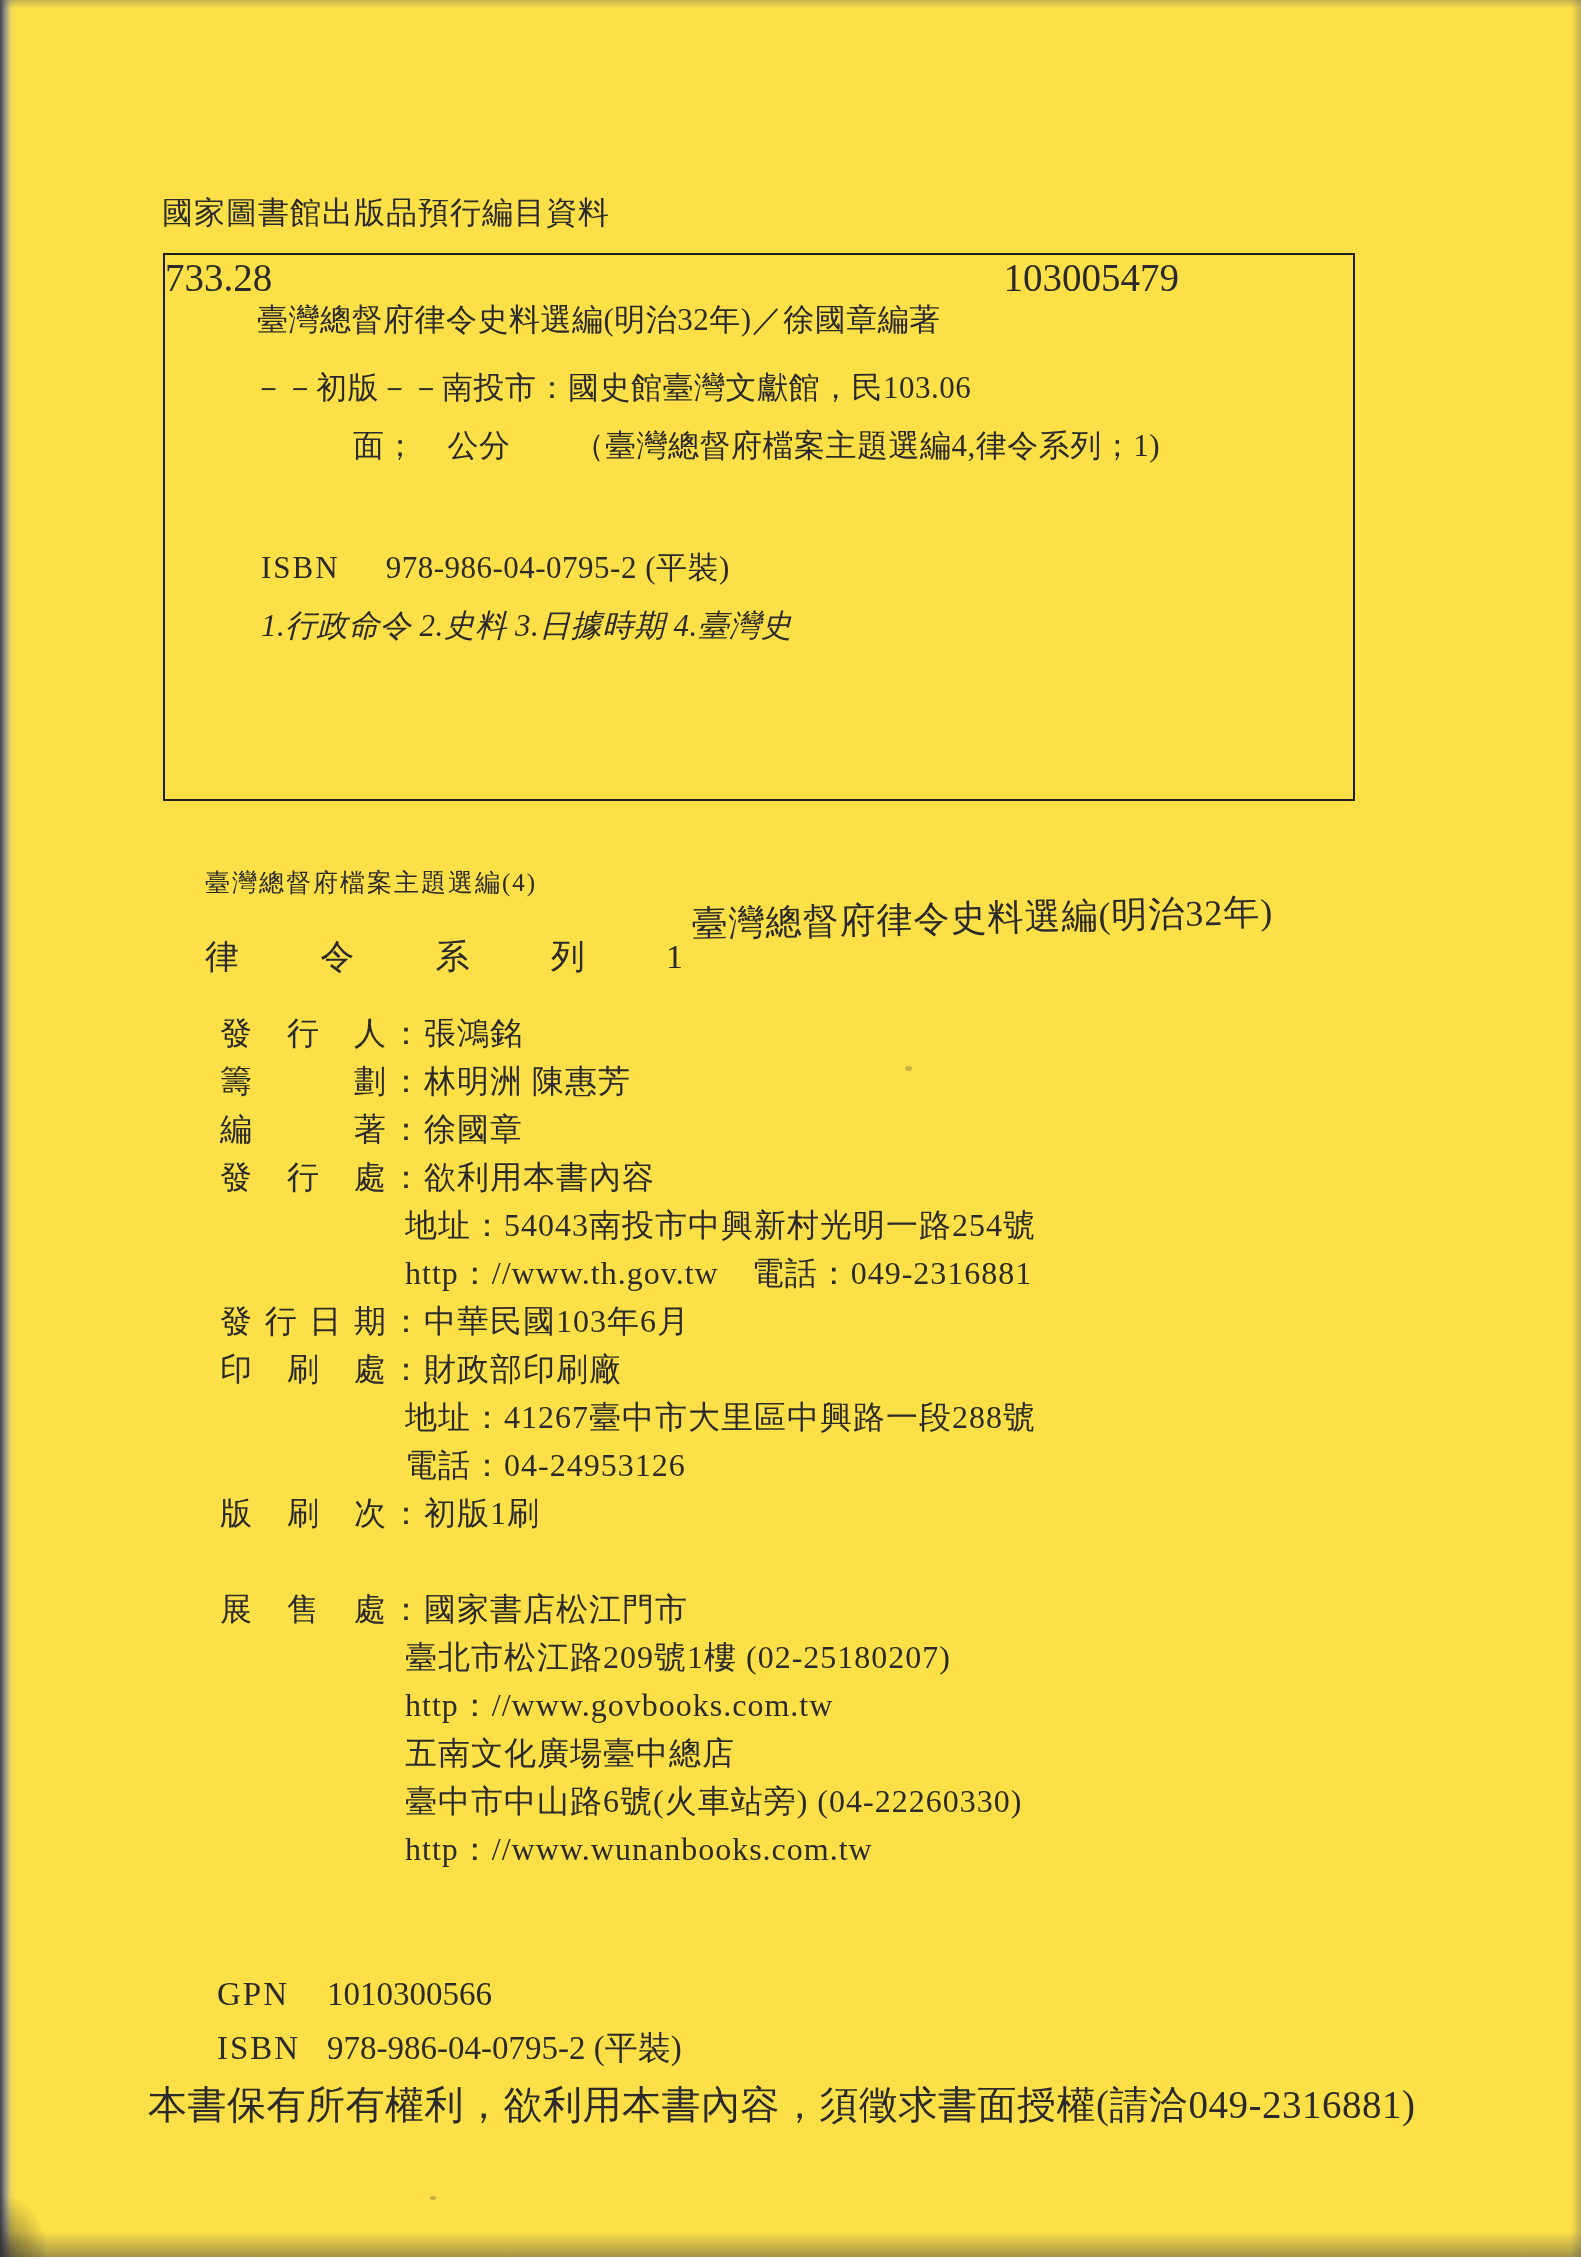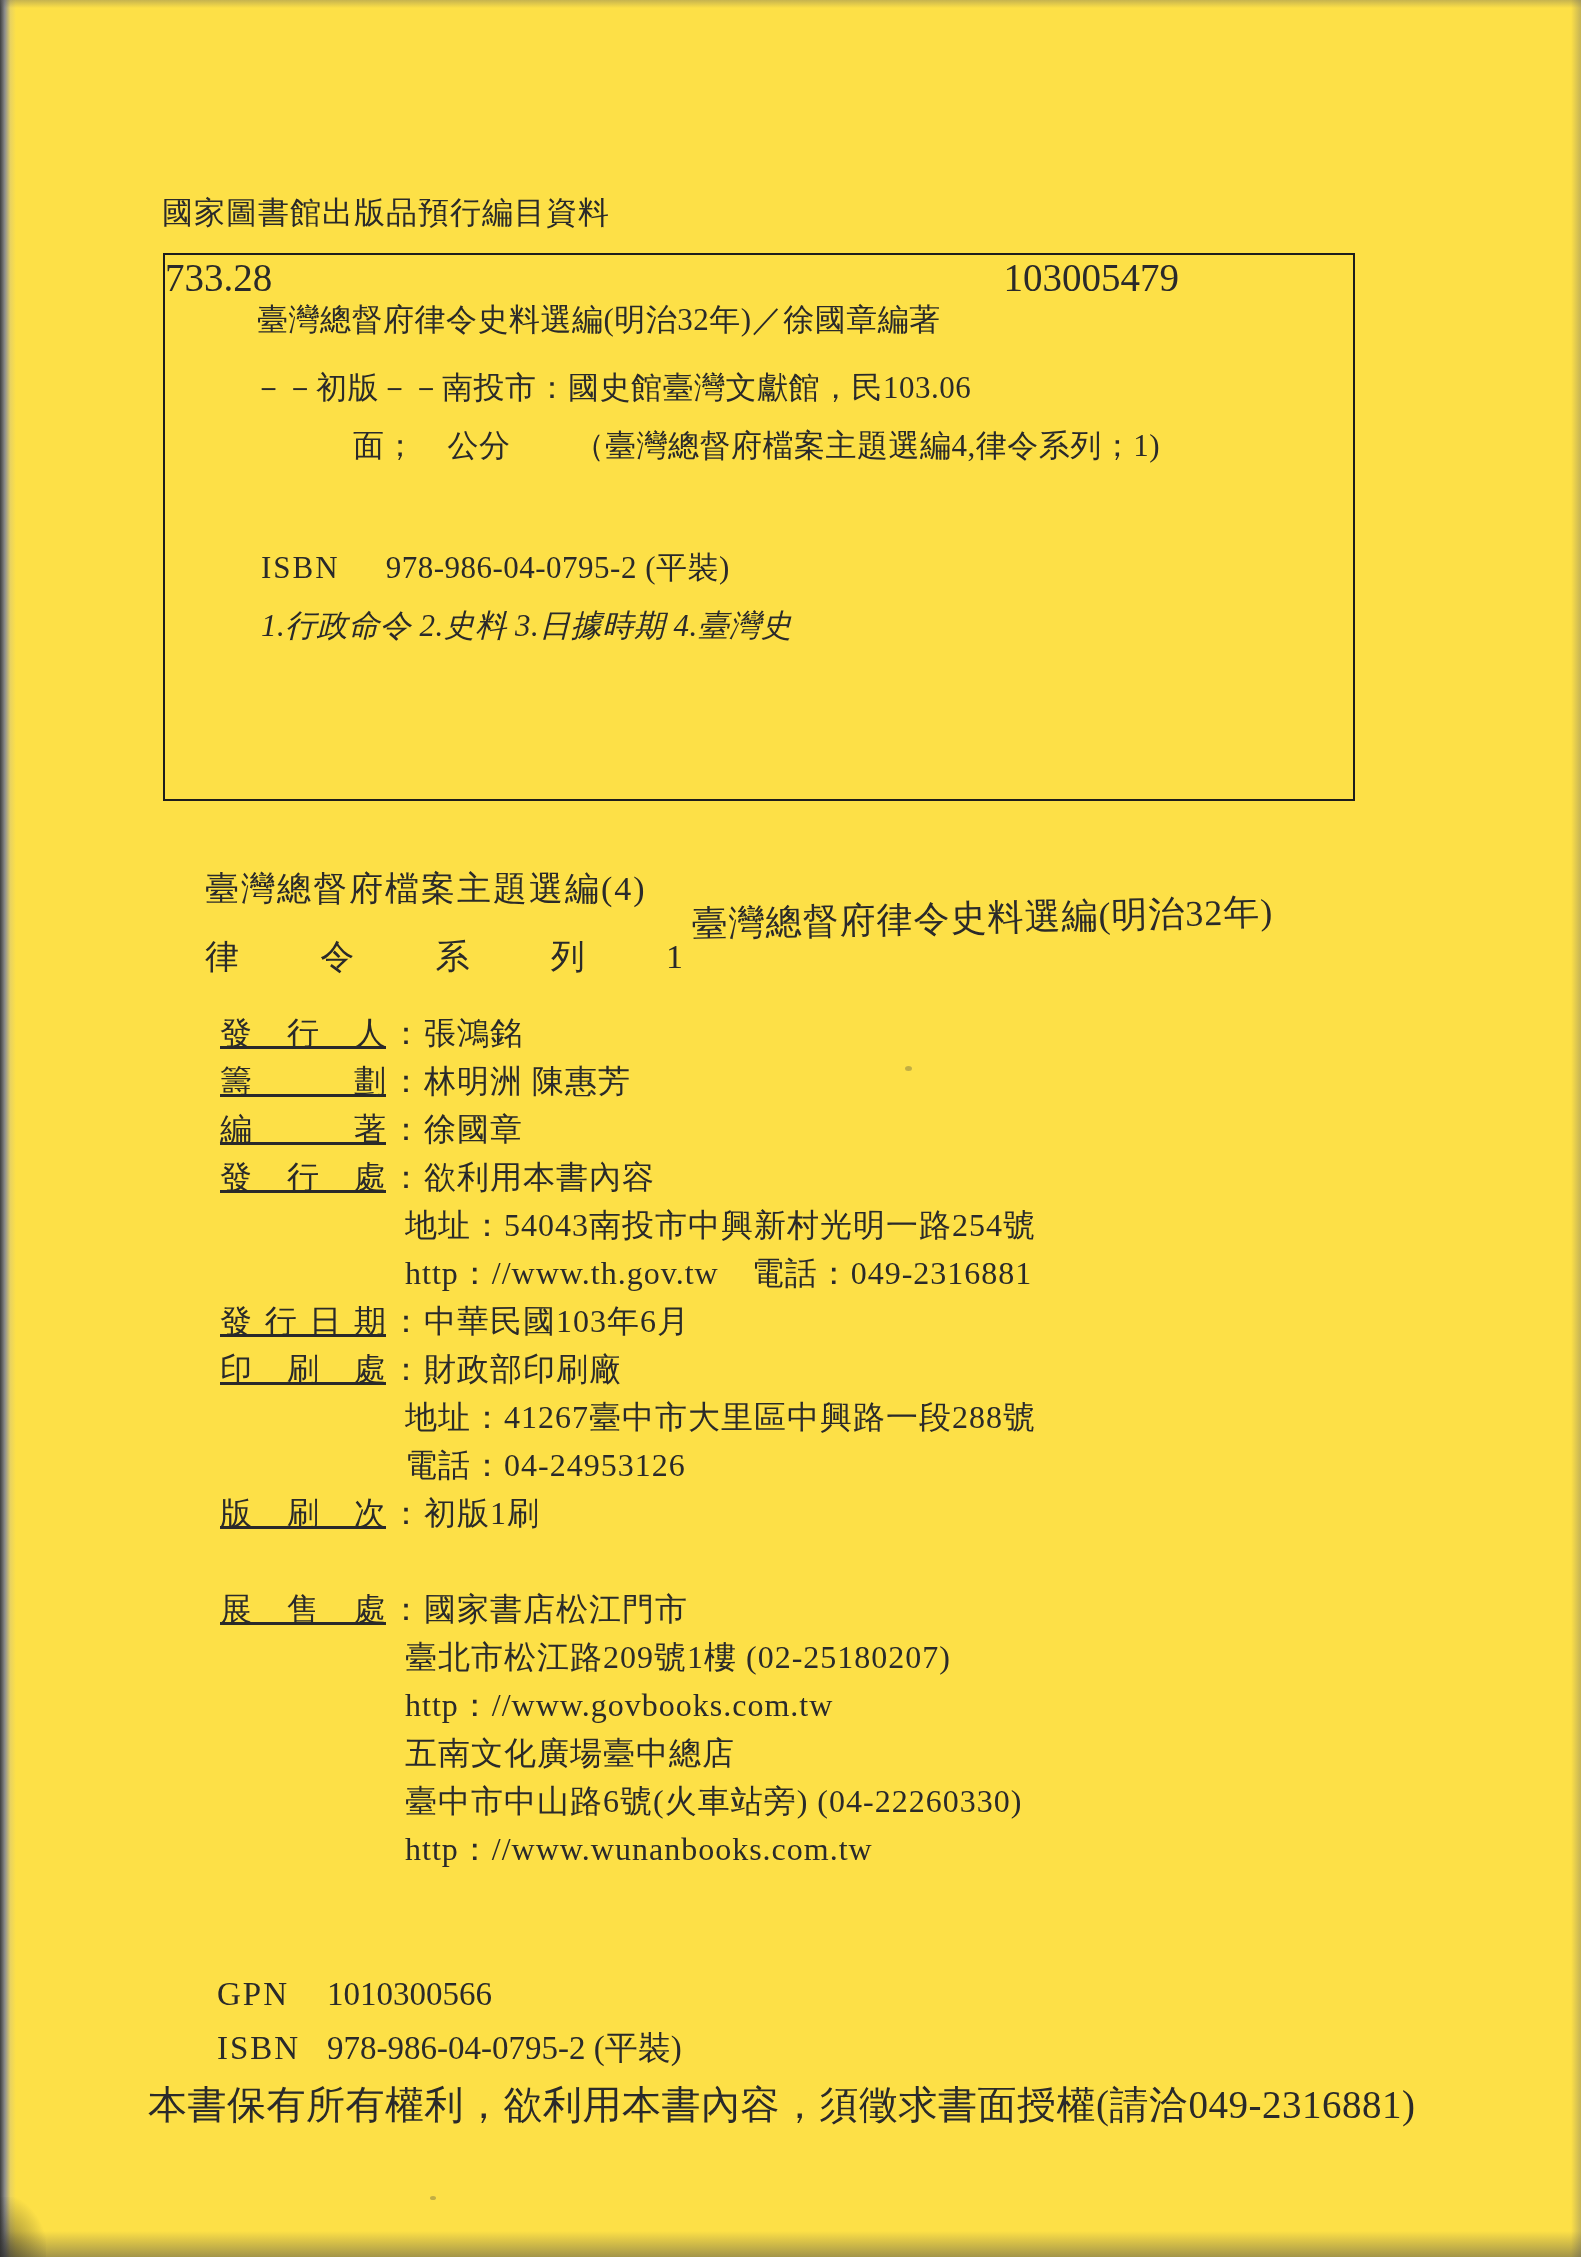--- a/index.html
+++ b/index.html
@@ -30,28 +30,28 @@
     border:2px solid #1d1d1d;box-sizing:border-box;}
   .b-line{position:absolute;font-size:31px;white-space:nowrap;letter-spacing:.5px;}
   .b-title{left:92px;top:44px;}
   .b-edition{left:88px;top:112px;}
   .b-format{left:188px;top:170px;}
   .b-isbn{left:96px;top:292px;}
   .b-isbn .lbl{margin-right:46px;letter-spacing:2px;}
   .b-subjects{left:96px;top:350px;font-style:italic;}
   .b-class{left:92px;top:462px;width:1014px;display:flex;justify-content:space-between;font-size:39px;}
 
-  .series-title-left{position:absolute;left:205px;top:866px;font-size:34px;letter-spacing:2px;white-space:nowrap;}
+  .series-title-left{position:absolute;left:205px;top:866px;font-size:25px;letter-spacing:2px;white-space:nowrap;}
   .series-subtitle{position:absolute;left:205px;top:934px;font-size:34px;width:478px;
     text-align:justify;text-align-last:justify;white-space:nowrap;}
   .series-title-right{position:absolute;left:692px;top:900px;font-size:36px;letter-spacing:1px;
     white-space:nowrap;transform:rotate(-1.2deg);transform-origin:left bottom;}
 
   .irow{position:absolute;left:220px;font-size:32px;white-space:nowrap;}
-  .ilabel{display:inline-block;width:166px;text-align:justify;text-align-last:justify;vertical-align:bottom;text-decoration:underline;}
+  .ilabel{display:inline-block;width:166px;text-align:justify;text-align-last:justify;vertical-align:bottom;}
   .icolon{display:inline-block;margin:0 2px 0 4px;}
   .ival{letter-spacing:1px;}
   .iextra{position:absolute;left:405px;font-size:32px;white-space:nowrap;letter-spacing:1px;}
 
   .foot-row{position:absolute;left:217px;font-size:33px;white-space:nowrap;}
   .foot-row .lbl{display:inline-block;min-width:110px;letter-spacing:2px;}
   .rights{position:absolute;left:148px;top:2078px;font-size:39px;white-space:nowrap;letter-spacing:.5px;}
 </style>
 </head>
 <body>

